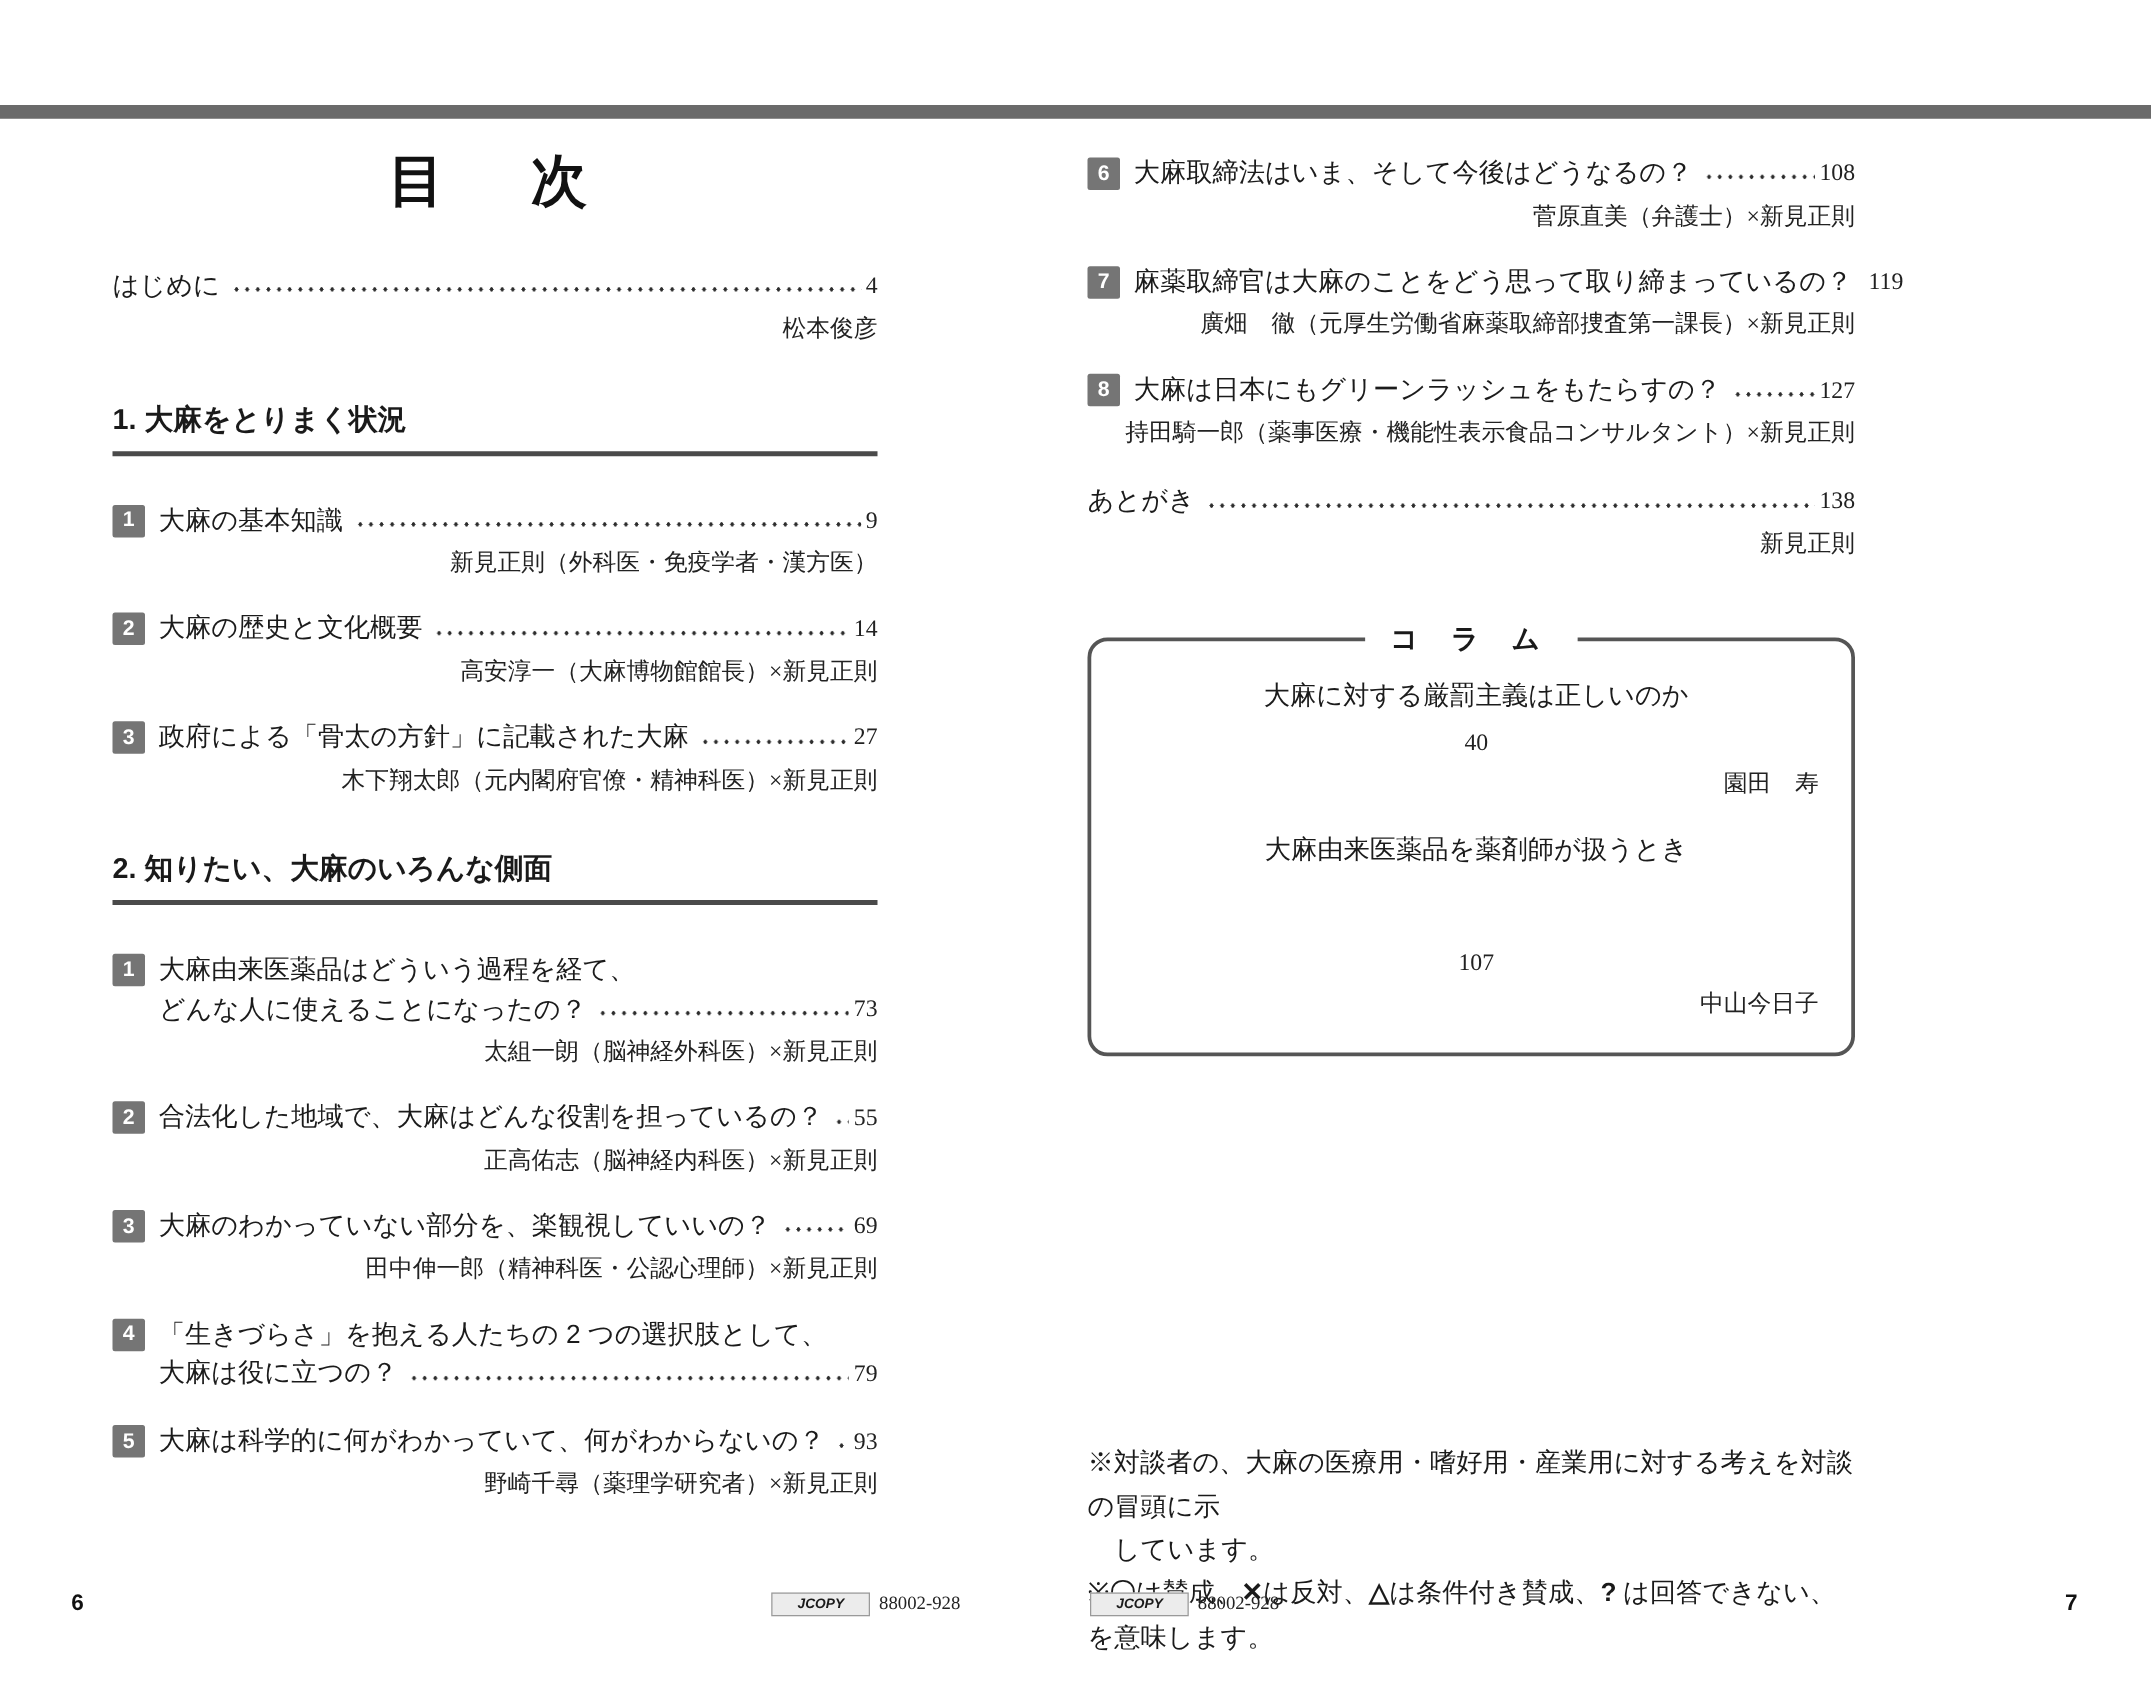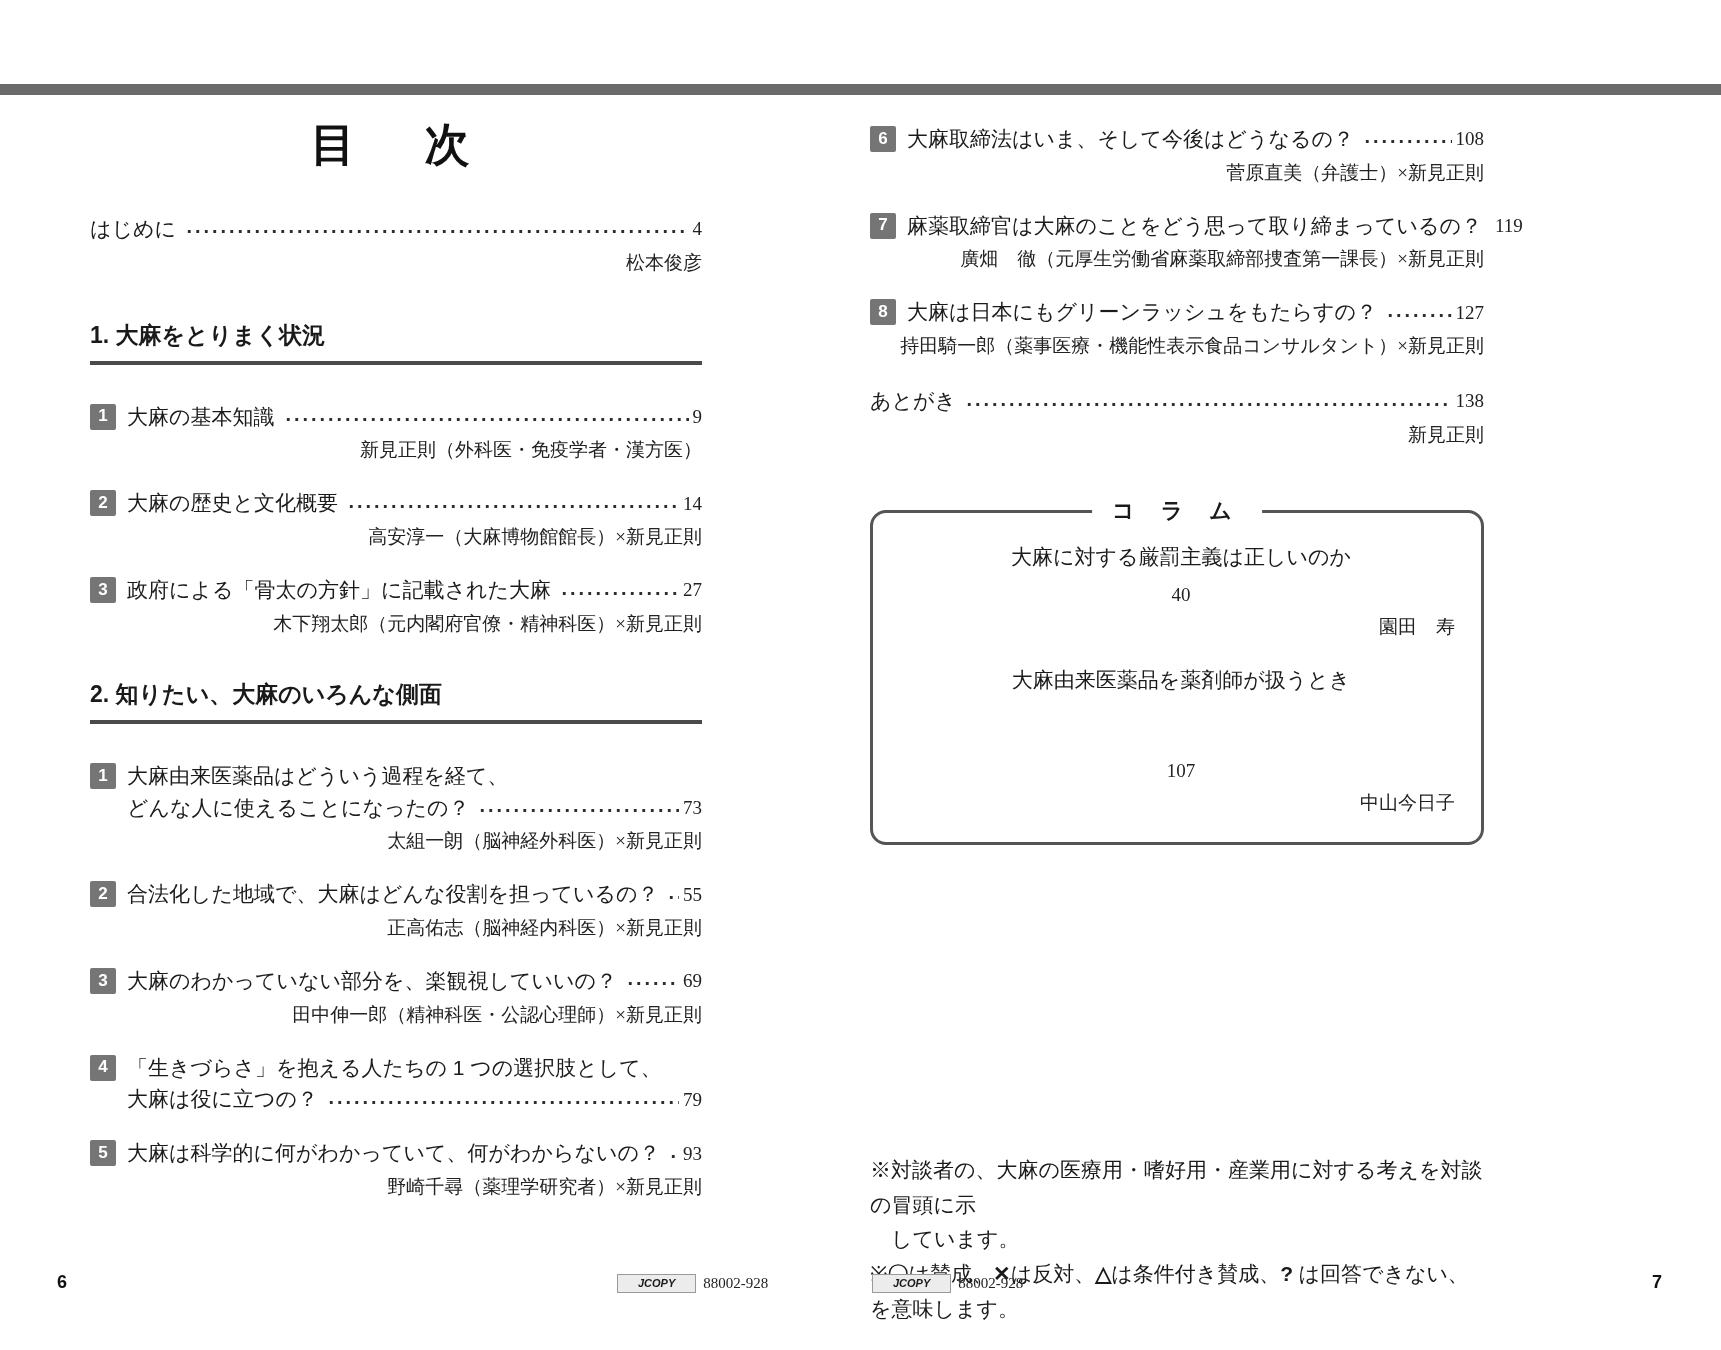--- a/index.html
+++ b/index.html
@@ -124,21 +124,21 @@
     <div class="toc-row">
       <span class="numbox">3</span>
       <span class="ttl">大麻のわかっていない部分を、楽観視していいの？</span>
       <span class="leader"></span>
       <span class="pg">69</span>
     </div>
     <div class="author">田中伸一郎（精神科医・公認心理師）×新見正則</div>
 
     <div class="toc-row">
       <span class="numbox">4</span>
-      <span class="ttl">「生きづらさ」を抱える人たちの 1 つの選択肢として、</span>
+      <span class="ttl">「生きづらさ」を抱える人たちの 2 つの選択肢として、</span>
     </div>
     <div class="toc-row cont">
       <span class="ttl">大麻は役に立つの？</span>
       <span class="leader"></span>
       <span class="pg">79</span>
     </div>
 
     <div class="toc-row">
       <span class="numbox">5</span>
       <span class="ttl">大麻は科学的に何がわかっていて、何がわからないの？</span>

